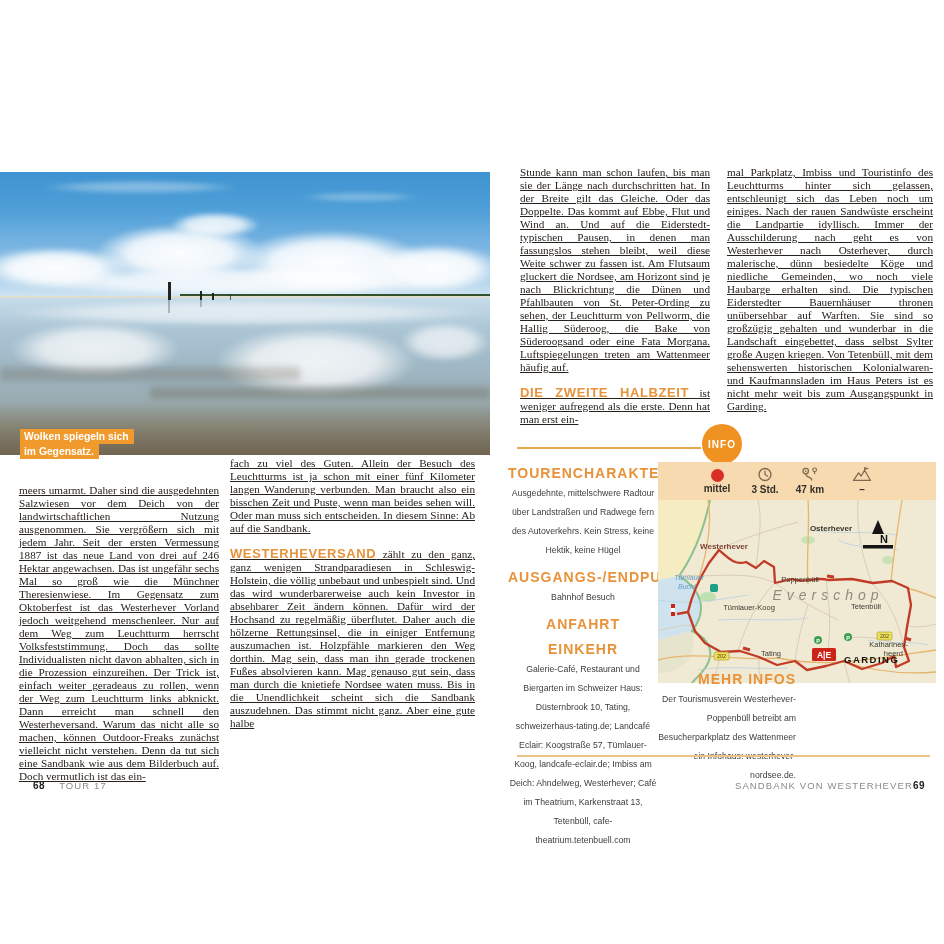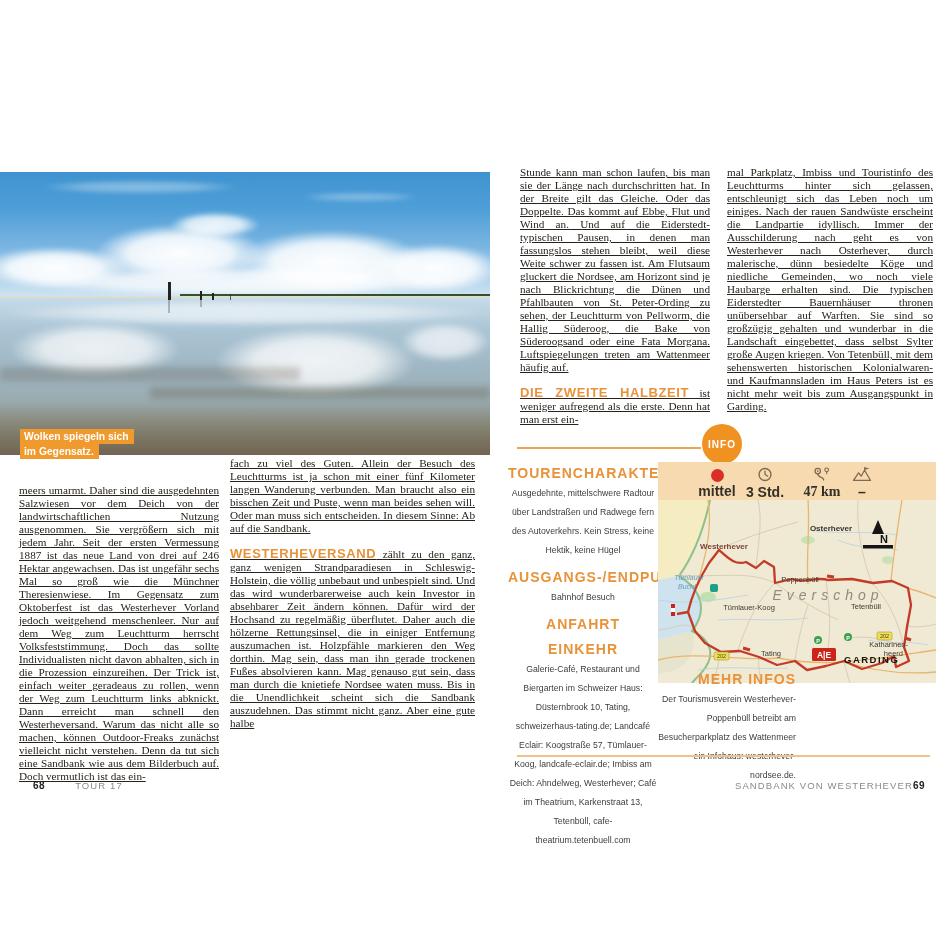--- a/index.html
+++ b/index.html
@@ -34,32 +34,32 @@
   .info-badge{position:absolute;left:702px;top:424px;width:40px;height:40px;border-radius:50%;
     background:#f09222;color:#fff;font-weight:bold;font-size:10px;letter-spacing:1px;
     display:flex;align-items:center;justify-content:center;}
   .info-col{position:absolute;left:508px;top:456px;width:150px;text-align:center;}
   .info-h{font-weight:bold;color:#e8923a;font-size:14px;letter-spacing:1px;margin:9px 0 3px;}
   .info-b{font-size:8.7px;line-height:19px;color:#3c3c3c;}
   
   .panel{position:absolute;left:658px;top:462px;width:278px;height:221px;}
   .stats-band{position:absolute;left:0;top:0;width:278px;height:38px;background:#f8dab0;}
   .stat{position:absolute;top:4px;width:56px;display:flex;flex-direction:column;align-items:center;}
-  .stat .lbl{font-size:14px;font-weight:bold;color:#33302a;margin-top:1px;}
+  .stat .lbl{font-size:10px;font-weight:bold;color:#33302a;margin-top:1px;}
   .dot{width:13px;height:13px;border-radius:50%;background:#d93025;margin-top:3px;}
   .mapwrap{position:absolute;left:0;top:38px;width:278px;height:183px;}
   
   .mehr{position:absolute;left:650px;top:671px;width:146px;text-align:right;}
   .mehr .info-h{margin:0 0 3px;}
   
   .footer{position:absolute;top:780px;font-size:9.5px;letter-spacing:1.1px;color:#8a8a8a;}
   .footer b{color:#222;font-size:10px;letter-spacing:.5px;}
   .f-left{left:19px;}
   .f-right{right:19px;text-align:right;}
-  .f-left b{margin-right:30px;padding-left:14px;}
+  .f-left b{margin-right:14px;padding-left:14px;}
   .f-right b{margin-left:0;}
   svg text{font-family:"Liberation Sans",sans-serif;}
 </style>
 </head>
 <body>
 
 <div class="page">
 
   <div class="photo">
     <div class="sky"></div>
@@ -131,21 +131,21 @@
         <div class="dot"></div>
         <div class="lbl">mittel</div>
       </div>
       <div class="stat" style="left:79px;">
         <svg width="18" height="17" viewBox="0 0 20 20">
           <circle cx="10" cy="10" r="7" fill="none" stroke="#7d6a50" stroke-width="1.6"></circle>
           <path d="M10,6 L10,10 L13.2,12" fill="none" stroke="#7d6a50" stroke-width="1.5" stroke-linecap="round"></path>
         </svg>
         <div class="lbl">3 Std.</div>
       </div>
-      <div class="stat" style="left:136px;font-family:Liberation Serif, serif;">
+      <div class="stat" style="left:124px;">
         <svg width="20" height="17" viewBox="0 0 22 20">
           <circle cx="6" cy="6" r="3.2" fill="none" stroke="#7d6a50" stroke-width="1.5"></circle>
           <circle cx="6" cy="6" r="1" fill="#7d6a50"></circle>
           <path d="M6,9.5 C6,14 13,12 13,16.5" fill="none" stroke="#7d6a50" stroke-width="1.5" stroke-linecap="round"></path>
           <circle cx="16.5" cy="4.5" r="2.2" fill="none" stroke="#7d6a50" stroke-width="1.3"></circle>
           <path d="M16.5,6.7 L16.5,9" stroke="#7d6a50" stroke-width="1.3" stroke-linecap="round"></path>
         </svg>
         <div class="lbl">47 km</div>
       </div>
       <div class="stat" style="left:176px;">

